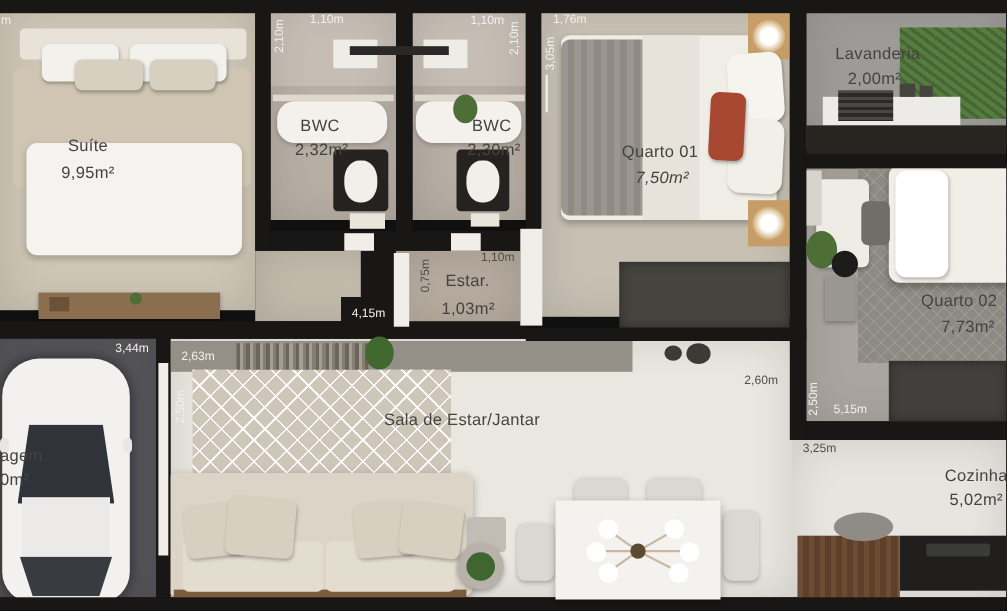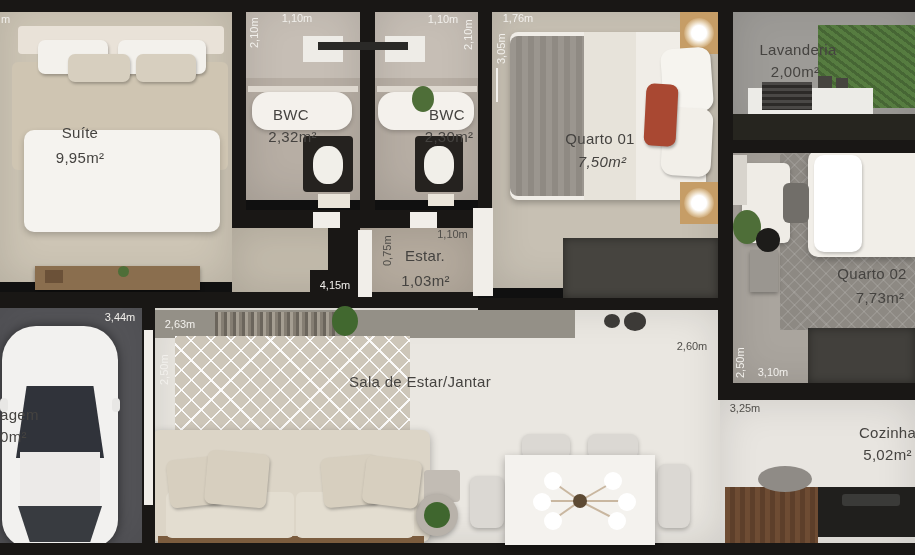--- a/index.html
+++ b/index.html
@@ -226,16 +226,16 @@
   <div class="dimd vert" style="left:381px;top:266px;">0,75m</div>
   <div class="dimd" style="left:430px;top:228px;width:45px;">1,10m</div>
 
   <div class="dim" style="left:313px;top:279px;width:44px;">4,15m</div>
   <div class="dim" style="left:96px;top:311px;width:48px;">3,44m</div>
   <div class="dim" style="left:156px;top:318px;width:48px;">2,63m</div>
   <div class="dim vert" style="left:158px;top:385px;">2,50m</div>
   <div class="dimd" style="left:668px;top:320px;width:48px;margin-top:20px;">2,60m</div>
 
   <div class="dim vert" style="left:734px;top:378px;">2,50m</div>
-  <div class="dim" style="left:751px;top:366px;width:44px;">3,10m</div>
+  <div class="dim" style="left:751px;top:366px;width:44px;">5,15m</div>
   <div class="dimd" style="left:721px;top:402px;width:48px;">3,25m</div>
 
 </div>
 
 </body></html>

